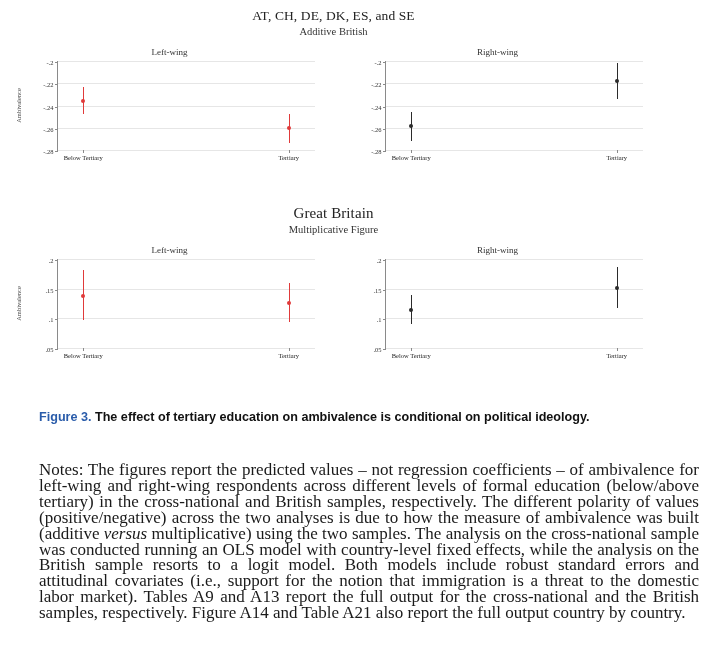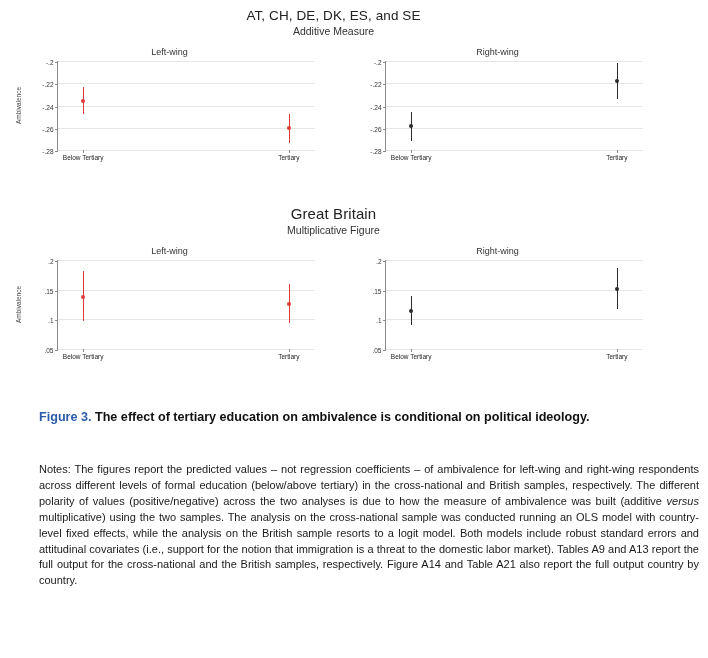--- a/index.html
+++ b/index.html
@@ -17,20 +17,21 @@
   .page {
     position: relative;
     width: 708px;
     height: 658px;
   }
 
   
   .figure-block {
     position: relative;
     width: 667px;
+    font-family: Liberation Serif, serif;
   }
   .fig-title {
     text-align: center;
     font-size: 13.5px;
     color: #222;
     letter-spacing: 0.1px;
   }
   .fig-subtitle {
     text-align: center;
     font-size: 10.5px;
@@ -160,33 +161,34 @@
     font-weight: bold;
     font-size: 12.6px;
     line-height: 17px;
     color: #111;
   }
   .caption-main .figlabel {
     color: #2a5caa;
   }
   .notes {
     top: 462px;
-    font-size: 11px;
+    font-size: 17px;
     line-height: 15.9px;
+    font-family: Liberation Serif, serif;
   }
   .notes em { font-style: italic; }
 </style>
 </head>
 <body>
 
 <div class="page">
 
   <div class="figure-block" style="position:absolute; left:0; top:8px;">
     <div class="fig-title">AT, CH, DE, DK, ES, and SE</div>
-    <div class="fig-subtitle">Additive Measure</div>
+    <div class="fig-subtitle">Additive British</div>
     <div class="panels">
 
       <div class="panel">
         <div class="panel-title">Left-wing</div>
         <div class="plot-wrap">
           <div class="ylabel">
               <span>Ambivalence</span>
             </div>
           <div class="plot">
 

